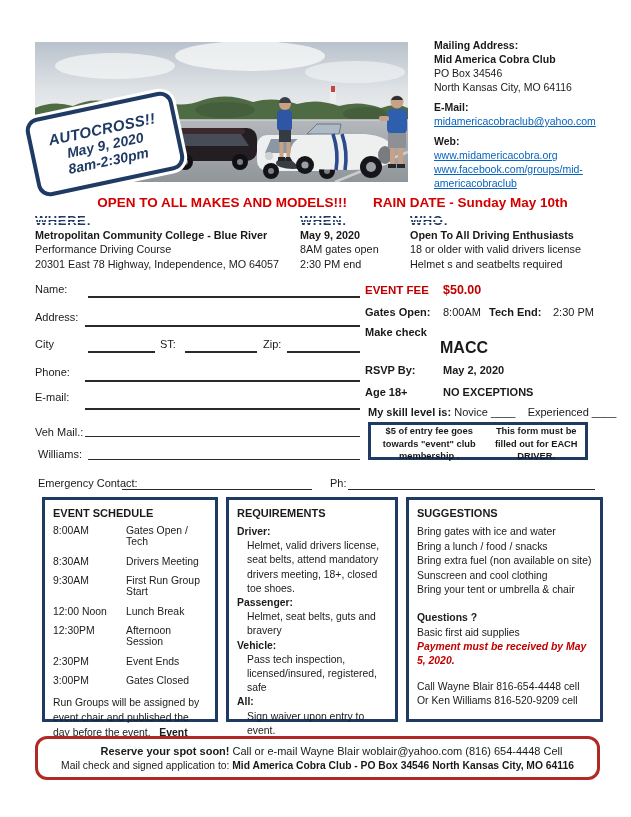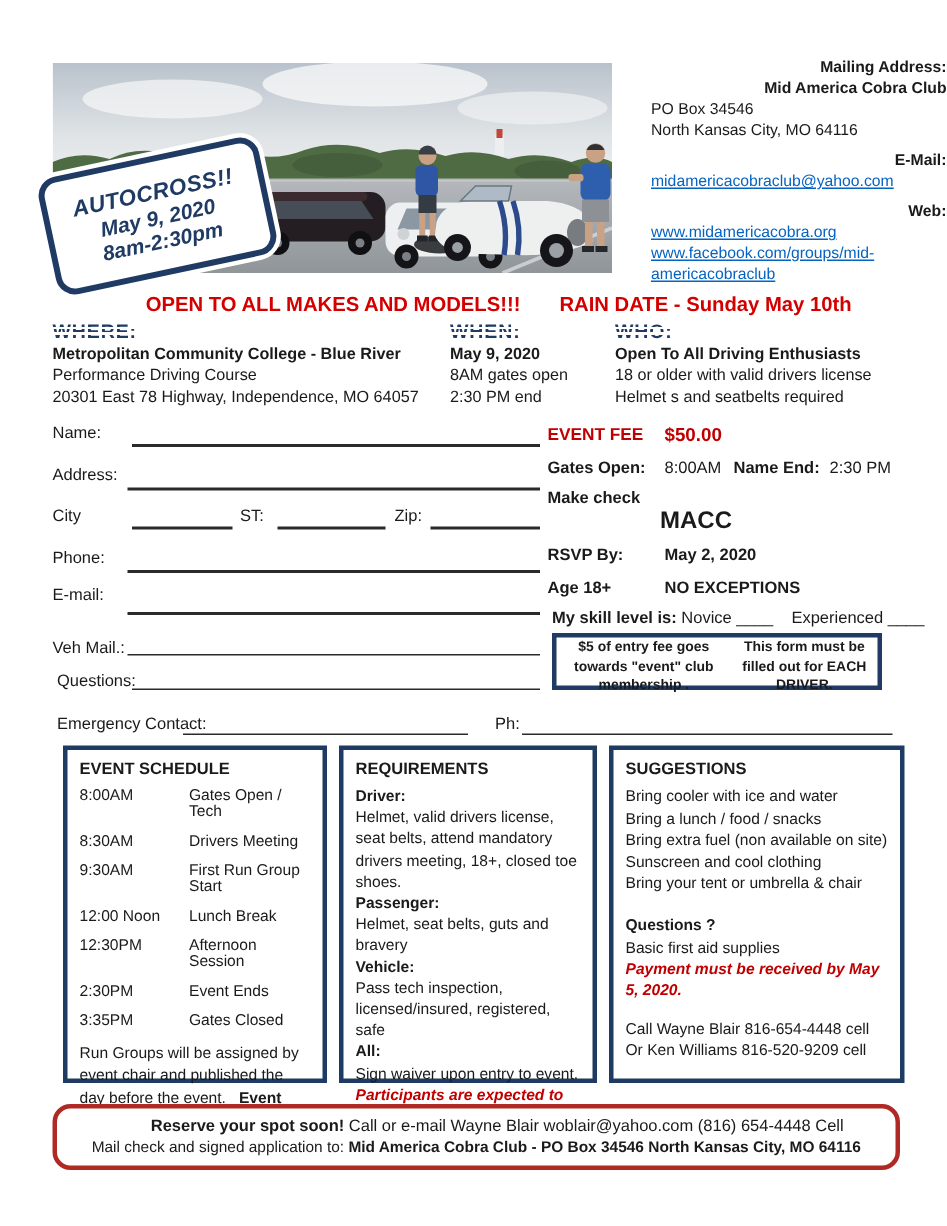--- a/index.html
+++ b/index.html
@@ -14,21 +14,21 @@
   .badge { position:absolute; left:30px; top:104px; width:150px; height:80px;
            background:#ffffff; border:4px solid #1f3a63; border-radius:13px;
            transform:rotate(-12deg); box-shadow:0 0 0 3px #ffffff;
            display:flex; flex-direction:column; justify-content:center; align-items:center;
            color:#1f3a63; font-weight:bold; font-style:italic; }
   .badge .b1 { font-size:15px; letter-spacing:.3px; }
   .badge .b2, .badge .b3 { font-size:14px; }
 
   
   .contact { position:absolute; left:434px; top:38px; width:197px; font-size:10.5px; line-height:14px; color:#1a1a1a; }
-  .contact .lbl { font-weight:bold; margin-top:6px;text-align:right; }
+  .contact .lbl { font-weight:bold; margin-top:6px; }
   .contact .lbl:first-child { margin-top:0; }
   .contact a { color:#0563c1; text-decoration:underline; }
 
   
   .headline { position:absolute; left:60px; top:195px; width:545px; text-align:center;
               color:#d40000; font-weight:bold; font-size:13.5px; white-space:nowrap; }
   .headline .gap { display:inline-block; width:26px; }
 
   
   .col { position:absolute; top:213px; font-size:10.8px; line-height:14.2px; color:#1a1a1a; }
@@ -63,21 +63,21 @@
           padding:7px 8px; font-size:10.4px; color:#1a1a1a; }
   .bbox .title { font-weight:bold; font-size:11px; margin-bottom:6px; }
   .box-sched { left:42px; width:176px; }
   .box-req   { left:226px; width:172px; }
   .box-sug   { left:406px; width:197px; }
   .sched-row { display:flex; margin-bottom:8.5px; }
   .sched-row .t { width:73px; flex:none; }
   .sched-note { margin-top:2px; line-height:15px; }
   .sched-note .b { font-weight:bold; }
   .req-head { font-weight:bold; line-height:14.2px; }
-  .req-body { line-height:14.2px; }
+  .req-body { line-height:14.2px;margin-left:10px; }
   .red-note { color:#c00000; font-weight:bold; font-style:italic; line-height:14.2px; }
   .sug-line { line-height:14.6px; }
   .sug-q { font-weight:bold; margin-top:13px; }
   .sug-call { line-height:14.6px; }
   .mt10 { margin-top:11px; }
 
   
   .footer { position:absolute; left:35px; top:736px; width:565px; height:44px;
             border:3px solid #b02a25; border-radius:12px; background:#fff;
             display:flex; flex-direction:column; justify-content:center; text-align:center;
@@ -238,34 +238,34 @@
 
   <div class="flabel" style="left:35px; top:366px;">Phone:</div>
   <div class="fline" style="left:85px; top:380px; width:275px;"></div>
 
   <div class="flabel" style="left:35px; top:391px;">E-mail:</div>
   <div class="fline" style="left:85px; top:408px; width:275px;"></div>
 
   <div class="flabel" style="left:35px; top:426px;">Veh Mail.:</div>
   <div class="fline thin" style="left:85px; top:436px; width:275px;"></div>
 
-  <div class="flabel" style="left:38px; top:448px;">Questions:</div>
+  <div class="flabel" style="left:38px; top:448px;">Williams:</div>
   <div class="fline thin" style="left:88px; top:459px; width:272px;"></div>
 
   <div class="flabel" style="left:38px; top:477px;">Emergency Contact:</div>
   <div class="fline thin" style="left:122px; top:489px; width:190px;"></div>
   <div class="flabel" style="left:330px; top:477px;">Ph:</div>
   <div class="fline thin" style="left:348px; top:489px; width:247px;"></div>
 
   <div class="fee-red" style="left:365px; top:284px;">EVENT FEE</div>
   <div class="fee-red" style="left:443px; top:283px; font-size:12.5px;">$50.00</div>
 
   <div class="fee-b" style="left:365px; top:306px;">Gates Open:</div>
   <div class="fee-n" style="left:443px; top:306px;">8:00AM</div>
-  <div class="fee-b" style="left:489px; top:306px;">Name End:</div>
+  <div class="fee-b" style="left:489px; top:306px;">Tech End:</div>
   <div class="fee-n" style="left:553px; top:306px;">2:30 PM</div>
 
   <div class="fee-b" style="left:365px; top:326px;">Make check</div>
   <div class="macc" style="left:440px; top:339px;">MACC</div>
 
   <div class="fee-b" style="left:365px; top:364px;">RSVP By:</div>
   <div class="fee-b" style="left:443px; top:364px;">May 2, 2020</div>
 
   <div class="fee-b" style="left:365px; top:386px;">Age 18+</div>
   <div class="fee-b" style="left:443px; top:386px;">NO EXCEPTIONS</div>
@@ -303,21 +303,21 @@
       </div>
     <div class="sched-row">
         <span class="t">12:30PM</span>
         <span>Afternoon Session</span>
       </div>
     <div class="sched-row">
         <span class="t">2:30PM</span>
         <span>Event Ends</span>
       </div>
     <div class="sched-row">
-        <span class="t">3:35PM</span>
+        <span class="t">3:00PM</span>
         <span>Gates Closed</span>
       </div>
     <div class="sched-note">
       <span>Run Groups will be assigned by event chair and published the day before the event.</span>
       <span>&nbsp;</span>
       <span class="b">Event Chair: Ken Williams</span>
     </div>
   </div>
 
   <div class="bbox box-req">
@@ -328,21 +328,21 @@
     <div class="req-body">Helmet, seat belts, guts and bravery</div>
     <div class="req-head">Vehicle:</div>
     <div class="req-body">Pass tech inspection, licensed/insured, registered, safe</div>
     <div class="req-head">All:</div>
     <div class="req-body">Sign waiver upon entry to event.</div>
     <div class="red-note">Participants are expected to take turns as corner and grid workers.</div>
   </div>
 
   <div class="bbox box-sug">
     <div class="title">SUGGESTIONS</div>
-    <div class="sug-line">Bring cooler with ice and water</div>
+    <div class="sug-line">Bring gates with ice and water</div>
     <div class="sug-line">Bring a lunch / food / snacks</div>
     <div class="sug-line">Bring extra fuel (non available on site)</div>
     <div class="sug-line">Sunscreen and cool clothing</div>
     <div class="sug-line">Bring your tent or umbrella &amp; chair</div>
     <div class="sug-line sug-q">Questions ?</div>
     <div class="sug-line">Basic first aid supplies</div>
     <div class="red-note">Payment must be received by May 5, 2020.</div>
     <div class="sug-call mt10">Call Wayne Blair  816-654-4448 cell</div>
     <div class="sug-call">Or Ken Williams 816-520-9209 cell</div>
   </div>

